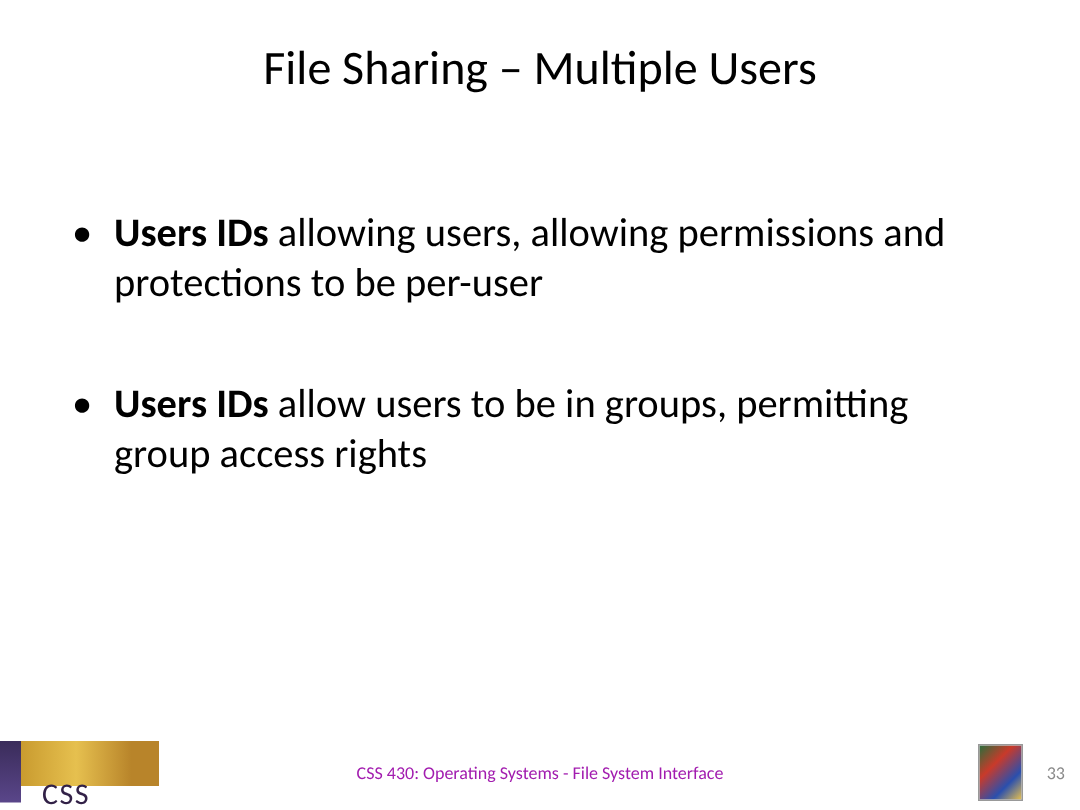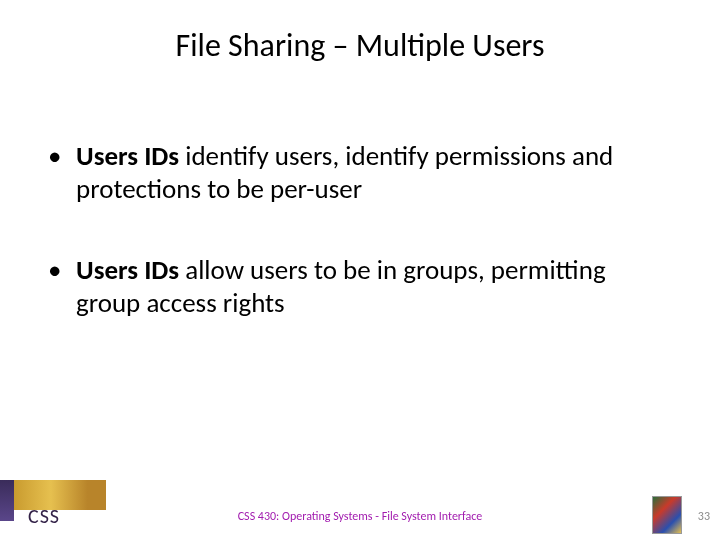--- a/index.html
+++ b/index.html
@@ -6,36 +6,36 @@
   html, body { width: 720px; height: 540px; font-family: Calibri, "Segoe UI", Arial, sans-serif; background: #fff; color: #000; overflow: hidden; }
   .slide { position: relative; width: 720px; height: 540px; }
   .title { position: absolute; top: 26px; left: 0; width: 720px; text-align: center; font-size: 32px; font-weight: 400; }
   .body { position: absolute; top: 140px; left: 48px; width: 624px; }
   .bullet { display: flex; font-size: 27px; line-height: 1.22; margin-bottom: 48px; }
   .bullet .dot { width: 28px; flex-shrink: 0; }
   .bullet .text { flex: 1; }
   .bold { font-weight: 700; }
   .footer-text { position: absolute; bottom: 17px; left: 0; width: 720px; text-align: center; font-size: 12px; color: #a21caf; }
   .page-num { position: absolute; bottom: 17px; right: 10px; font-size: 12px; color: #8a8a8a; }
-  .logo-left { position: absolute; bottom: 19px; left: 0; width: 106px; height: 41px; }
+  .logo-left { position: absolute; bottom: 5px; left: 0; width: 106px; height: 41px; }
   .logo-left .bar { position: absolute; left: 0; top: 0; width: 14px; height: 41px; background: linear-gradient(#3a2c5a, #5a468a); }
   .logo-left .gold { position: absolute; left: 14px; top: 0; width: 92px; height: 30px; background: linear-gradient(90deg, #c99b2f, #e6c04f 40%, #b8842a 80%); }
   .logo-left .css { position: absolute; left: 28px; top: 24px; font-size: 20px; font-weight: 400; color: #322147; letter-spacing: 1px; }
   .logo-right { position: absolute; bottom: 6px; right: 38px; width: 30px; height: 38px; background: linear-gradient(135deg, #2a6e3b 0%, #c93a2a 35%, #2a4fae 70%, #e6c04f 100%); border: 1px solid #999; }
 </style>
 </head>
 <body>
 
 <div class="slide">
   <div class="title">File Sharing – Multiple Users</div>
 
   <div class="body">
     <div class="bullet">
       <div class="dot">•</div>
-      <div class="text"><span class="bold">Users IDs</span><span> identify users, identify permissions and protections to be per-user</span></div>
+      <div class="text"><span class="bold">Users IDs</span><span> allowing users, allowing permissions and protections to be per-user</span></div>
     </div>
     <div class="bullet">
       <div class="dot">•</div>
       <div class="text"><span class="bold">Users IDs</span><span> allow users to be in groups, permitting group access rights</span></div>
     </div>
   </div>
 
   <div class="logo-left">
     <div class="bar"></div>
     <div class="gold"></div>

